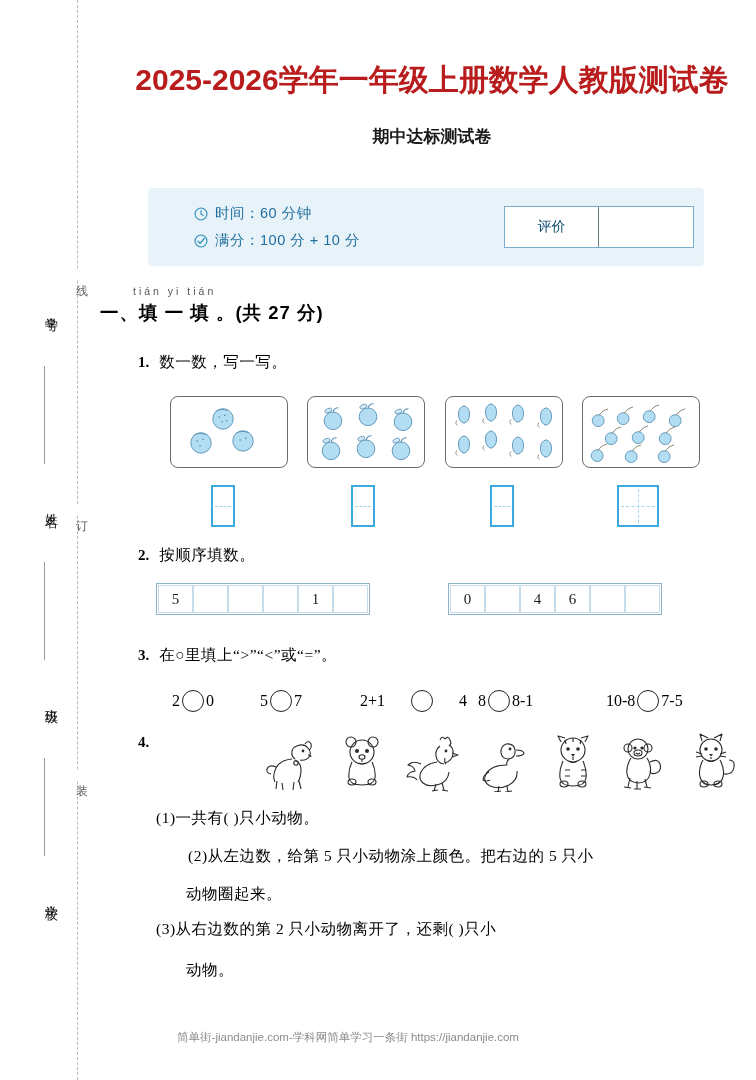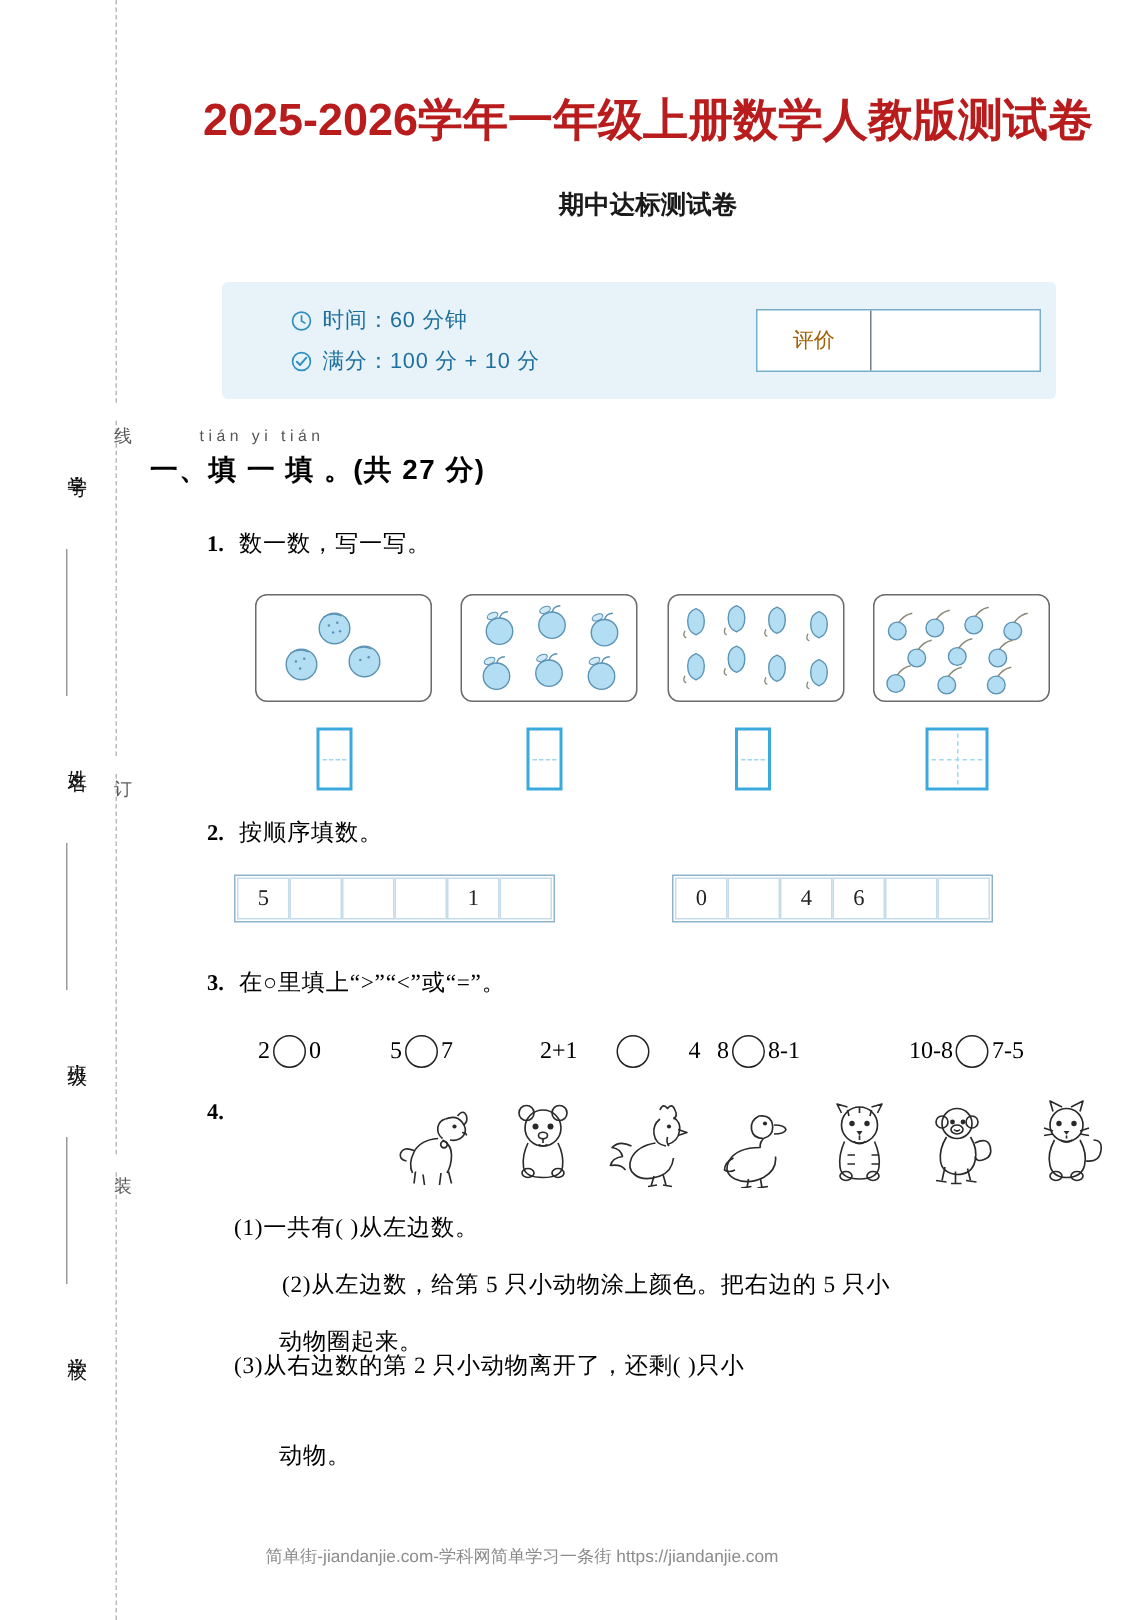--- a/index.html
+++ b/index.html
@@ -120,26 +120,26 @@
   .eval-table {
     position: absolute;
     left: 356px; top: 18px;
     width: 190px; height: 42px;
     background: #fff;
     border: 1px solid #79aecb;
     box-sizing: border-box;
     display: flex;
   }
   .eval-cell-label {
-    width: 76px;
+    width: 94px;
     border-right: 1px solid #6f7f88;
     display: flex; align-items: center; justify-content: center;
     font-family: "Liberation Serif", serif;
     font-size: 14px;
-    color: #a16207;
+    color: #0c4a6e;
     box-sizing: border-box;
   }
   .eval-cell-blank { flex: 1; }
 
   
   .sec-head {
     position: absolute;
     left: 0px; top: 300px;
     width: 640px;
   }
@@ -669,28 +669,28 @@
         <path d="M12 20 l6 2 M12 25 l6-1 M42 20 l-6 2 M42 25 l-6-1"></path>
         <path d="M19 28 q-5 9-3 17 q2 8 11 8 q10 0 12-8 q2-8-3-17"></path>
         <path d="M40 42 q9 1 10-7 q1-7-5-7"></path>
         <ellipse cx="20" cy="52" rx="4" ry="3"></ellipse>
           <ellipse cx="34" cy="52" rx="4" ry="3"></ellipse>
       </g>
     </svg>
   </div>
 
   <div class="sub-q" style="left:56px; top:808px;">
-    <span>(1)</span><span>一共有(        )从左边数。</span>
+    <span>(1)</span><span>一共有(        )只小动物。</span>
   </div>
 
   <div class="sub-q" style="left:56px; top:846px;margin-left:32px;">
     <span>(2)</span><span>从左边数，给第 5 只小动物涂上颜色。把右边的 5 只小</span>
   </div>
   <div class="sub-q-cont" style="left:86px; top:884px;">动物圈起来。</div>
 
-  <div class="sub-q" style="left:56px; top:900px;text-align:right;">
+  <div class="sub-q" style="left:56px; top:919px;text-align:right;">
     <span>(3)</span><span>从右边数的第 2 只小动物离开了，还剩(        )只小</span>
   </div>
   <div class="sub-q-cont" style="left:86px; top:960px;">动物。</div>
 
 </div>
 
 <div class="footer">简单街-jiandanjie.com-学科网简单学习一条街 https://jiandanjie.com</div>
 
 </body></html>

